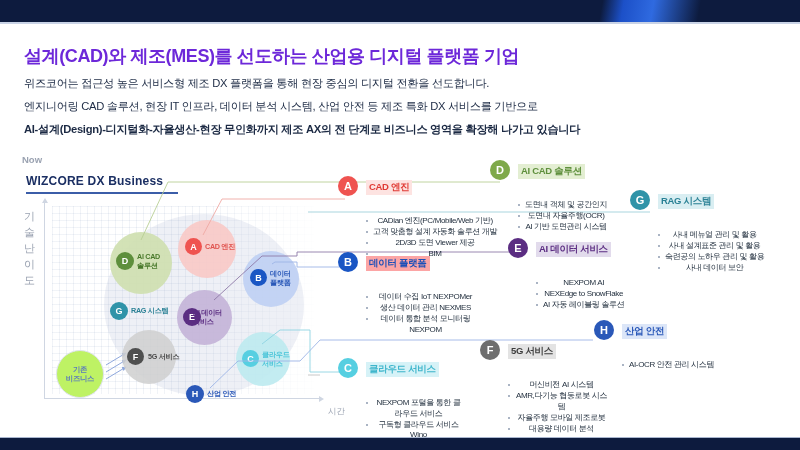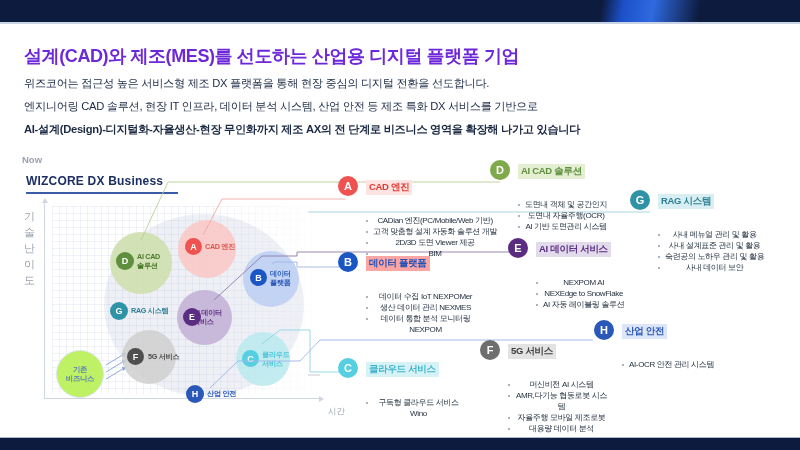--- a/index.html
+++ b/index.html
@@ -266,20 +266,21 @@
       <li class="wrap">데이터 통합 분석 모니터링 NEXPOM</li>
     </ul>
   </div>
 
   <div class="card" style="left:338px; top:358px; width:130px;">
     <div class="card-head">
       <div class="card-circle" style="background:#56cfe1;">C</div>
       <div class="card-title" style="background:#d6f2f7; color:#3fb6cc;">클라우드 서비스</div>
     </div>
     <ul class="card-list" style="width:98px;">
+      <li class="wrap">NEXPOM 포털을 통한 클라우드 서비스</li>
       <li class="wrap">구독형 클라우드 서비스 Wino</li>
     </ul>
   </div>
 
   <div class="card" style="left:490px; top:160px;">
     <div class="card-head">
       <div class="card-circle" style="background:#7fa94a;">D</div>
       <div class="card-title" style="background:#e3eed2; color:#5e8f3c;">AI CAD 솔루션</div>
     </div>
     <ul class="card-list">

